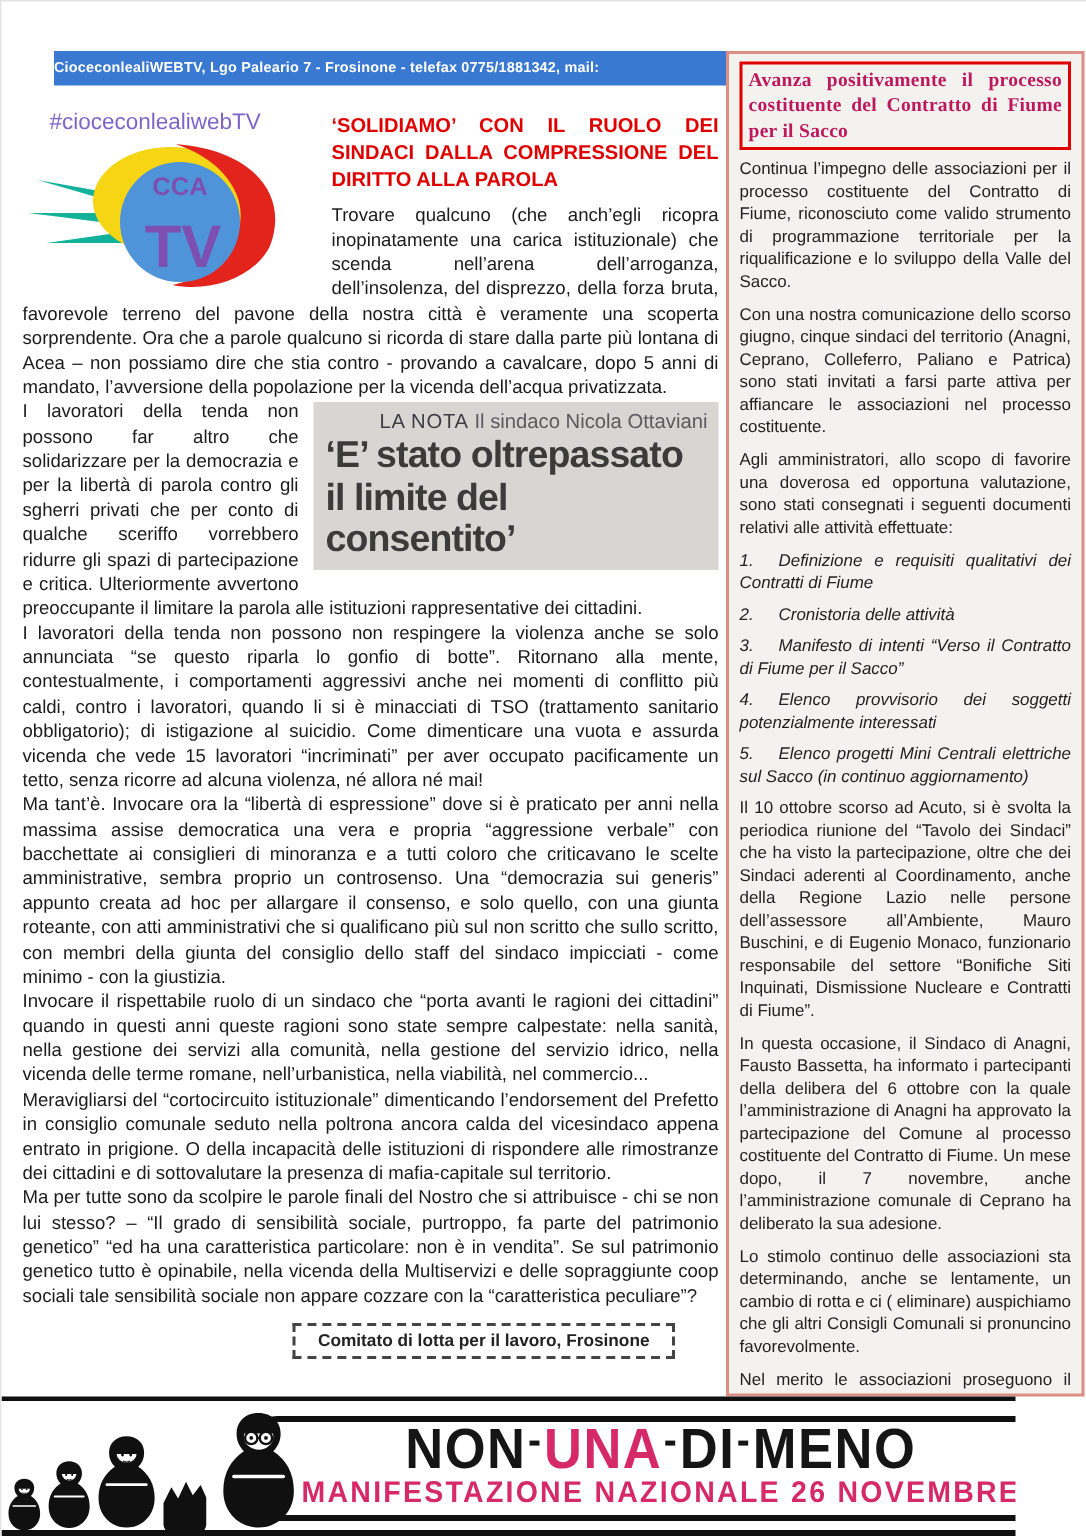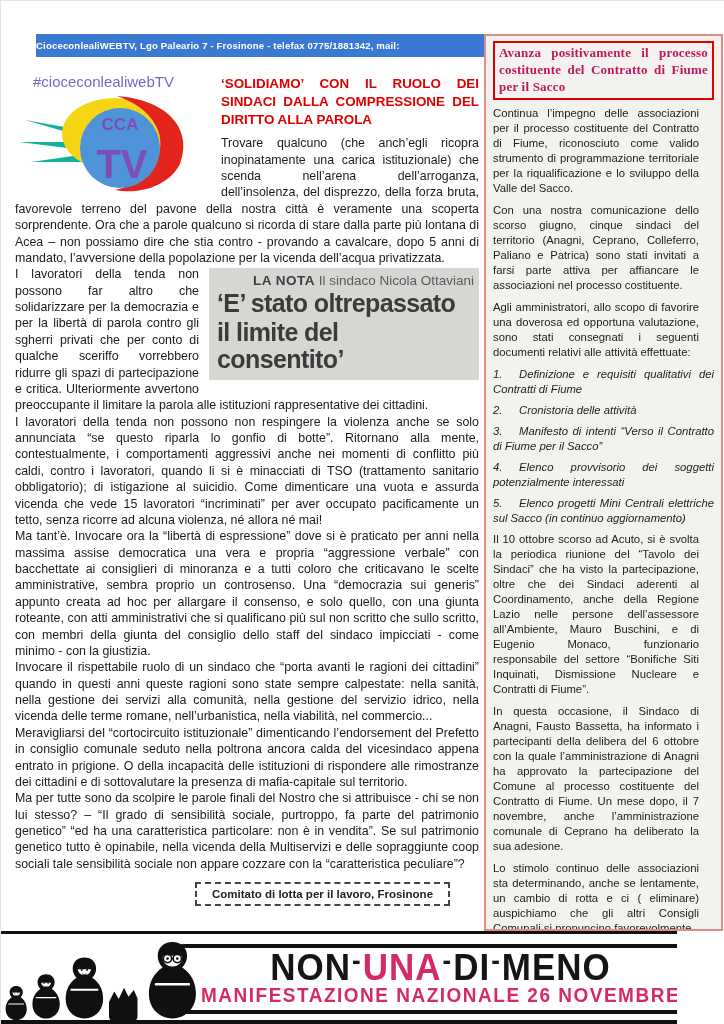--- a/index.html
+++ b/index.html
@@ -22,37 +22,37 @@
   .article-title{
     color:#e00000;font-weight:bold;font-size:13.4px;line-height:1.35;
     text-align:justify;margin:2px 0 6px 0;
   }
   .body-p{font-size:12.4px;line-height:1.32;text-align:justify;margin:0;color:#1b1b1b;}
   .clipping{
     float:right;width:270px;margin:2px 0 4px 10px;background:#d8d6d2;
     padding:5px 8px 7px 8px;box-sizing:border-box;
   }
   .clip-kicker{font-size:13.5px;color:#5a5a60;white-space:nowrap;}
-  .clip-kicker .kick{font-weight:bold;color:#3d3d46;letter-spacing:.5px;padding-left:36px;}
+  .clip-kicker .kick{font-weight:normal;color:#3d3d46;letter-spacing:.5px;padding-left:36px;}
   .clip-quote{font-size:25px;font-weight:bold;color:#3b3b3b;line-height:1.08;letter-spacing:-.6px;margin-top:2px;}
   .signature-box{
     width:235px;margin:10px 0 0 180px;border:2px dashed #444;
     text-align:center;padding:4px 8px;font-size:11.5px;font-weight:bold;color:#222;
   }
   
   .sidebar{
     position:absolute;left:483px;top:33px;width:239px;height:897px;box-sizing:border-box;
     background:#f3f2ee;border:2px solid #dd8e85;padding:5px 7px;overflow:hidden;
   }
   .sidebar-title-box{
     border:2px solid #e00000;padding:2px 4px;margin-bottom:6px;
     color:#be185d;font-family:"Liberation Serif", serif;font-weight:bold;
     font-size:13px;line-height:1.3;text-align:justify;letter-spacing:.2px;
   }
-  .side-p{font-size:11.3px;line-height:1.33;text-align:justify;margin:0 15px 7px 0;color:#222;}
+  .side-p{font-size:11.3px;line-height:1.33;text-align:justify;margin:0 0 7px 0;color:#222;}
   .side-li{font-size:11.3px;line-height:1.33;text-align:justify;margin:0 0 6px 0;color:#222;font-style:italic;}
   .side-li .num{display:inline-block;min-width:26px;}
   
   .banner{
     position:absolute;left:0;top:930px;width:676px;height:86px;background:#fff;
     border-top:3px solid #101010;border-bottom:4px solid #101010;
     display:flex;align-items:flex-end;justify-content:space-between;overflow:hidden;
   }
   .dolls{flex:0 0 auto;position:relative;z-index:2;}
   .bubble{

